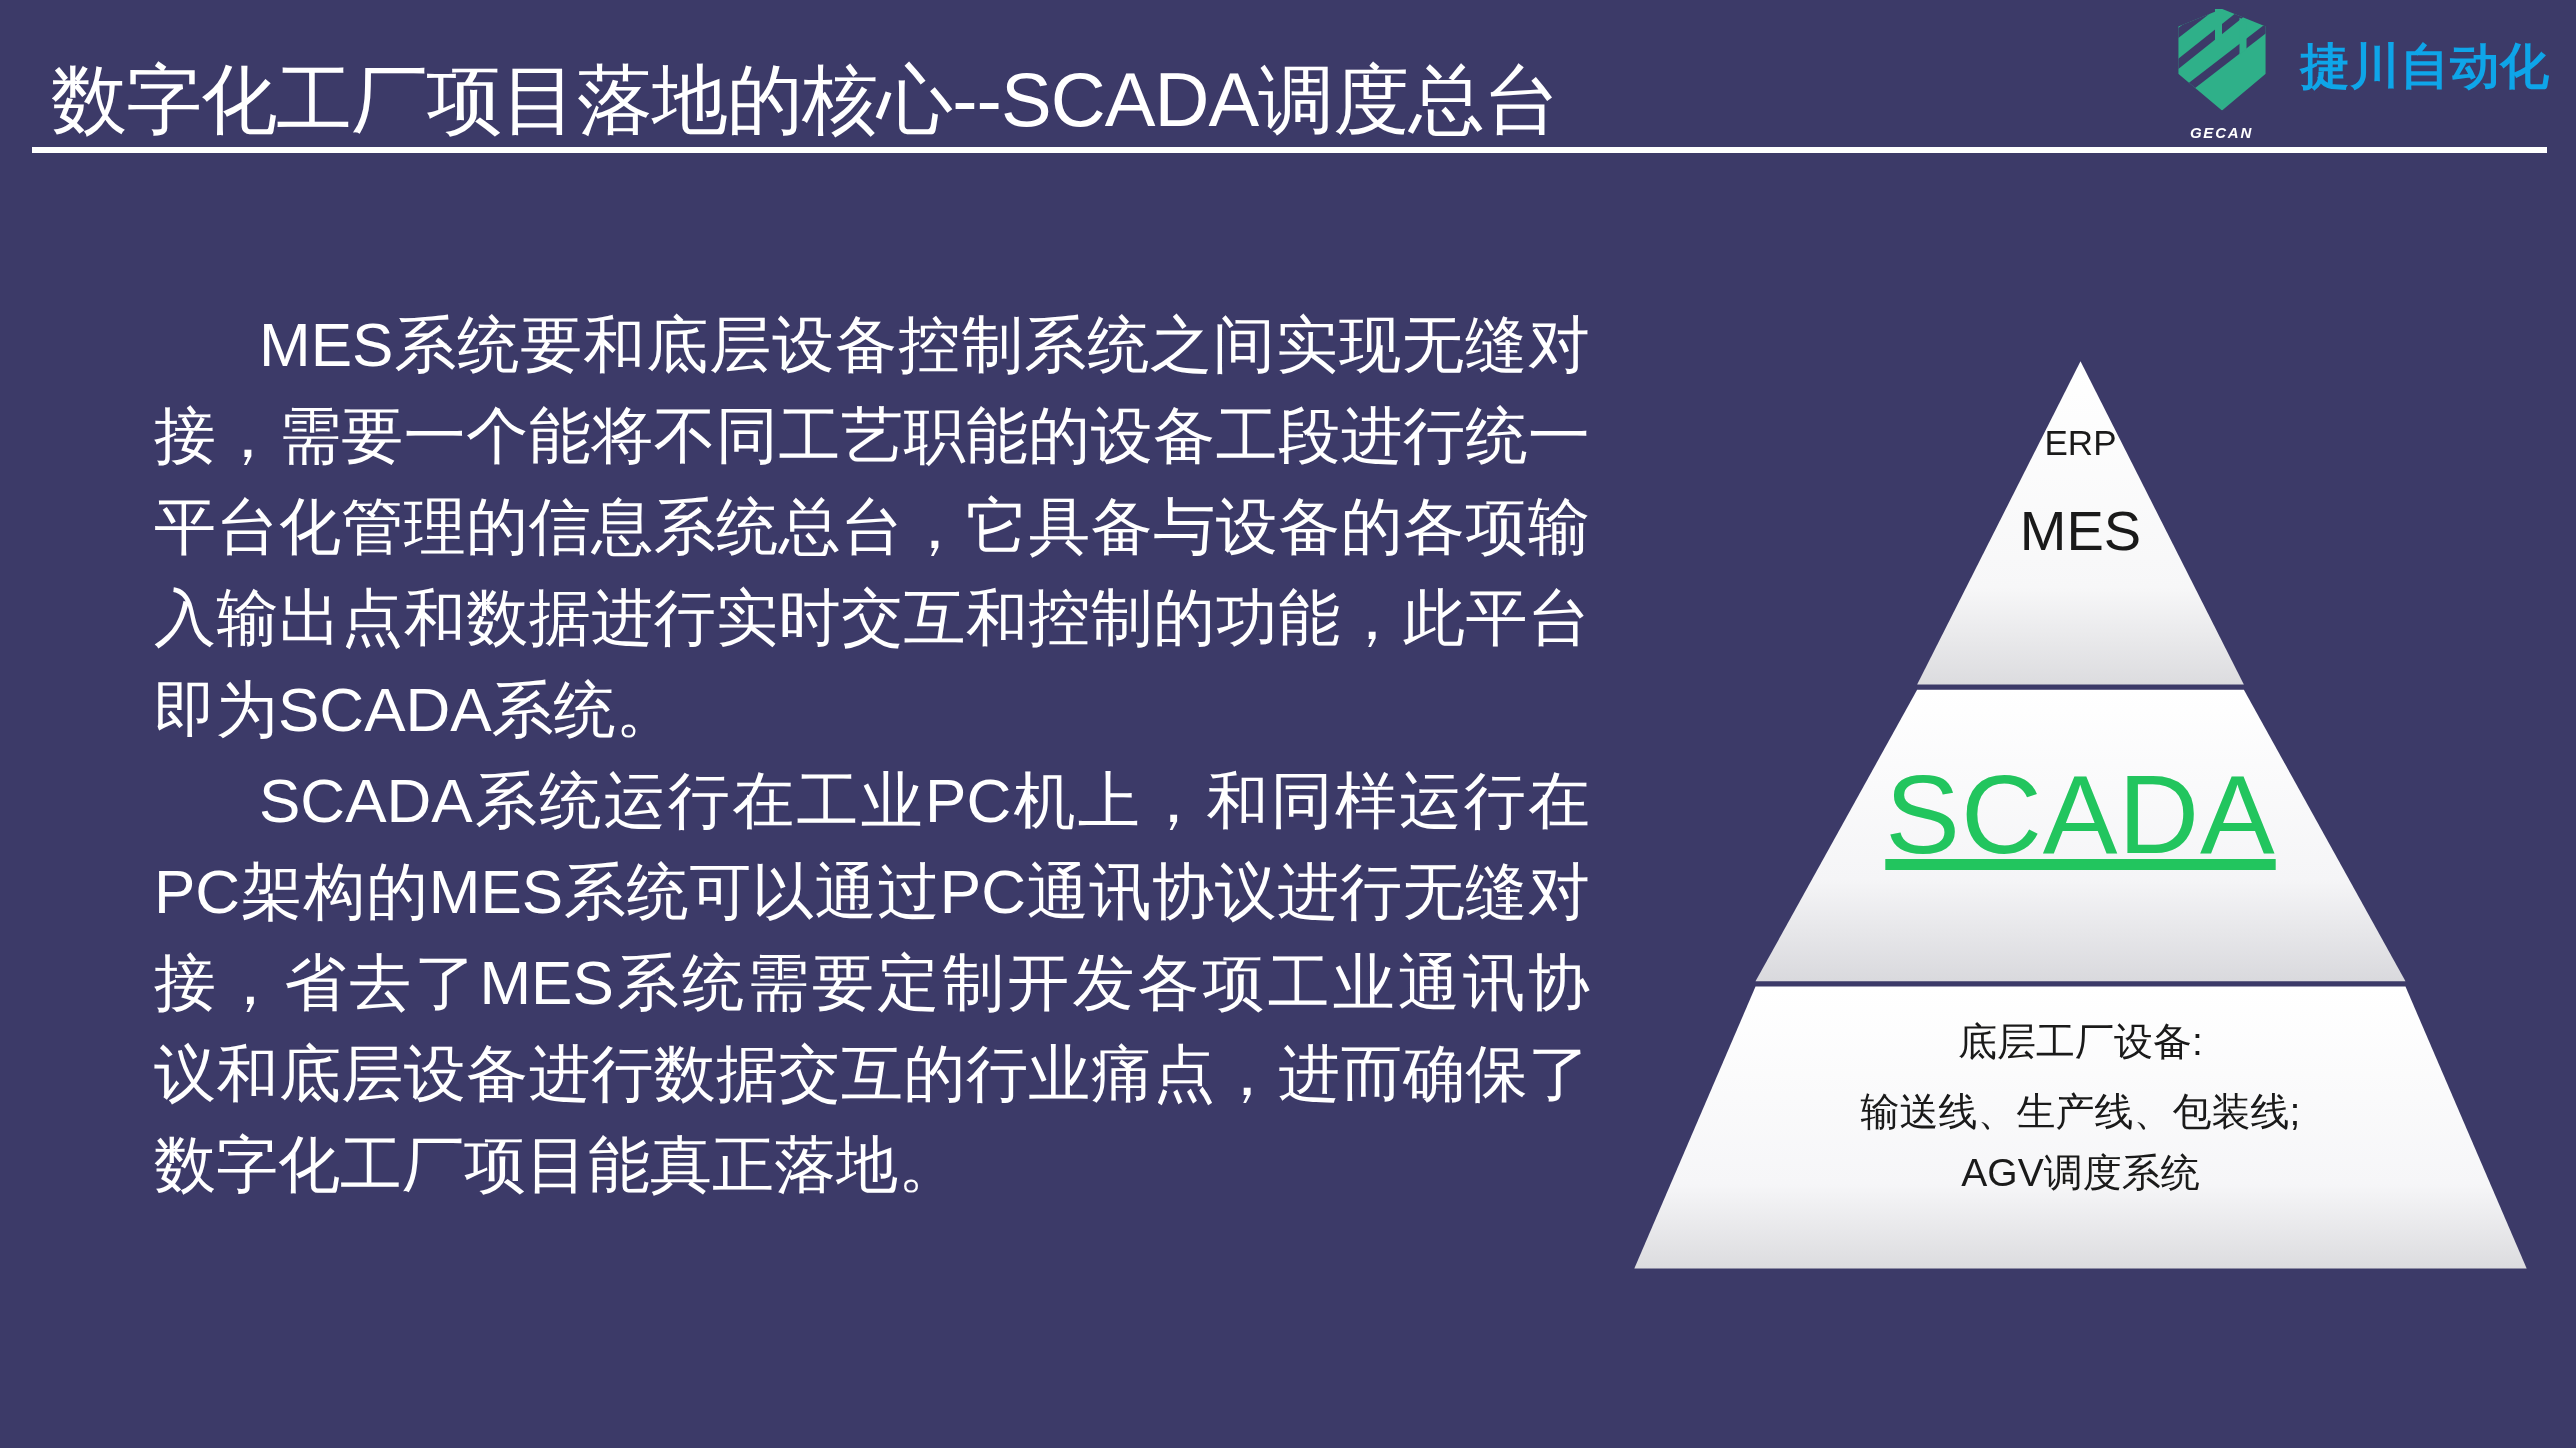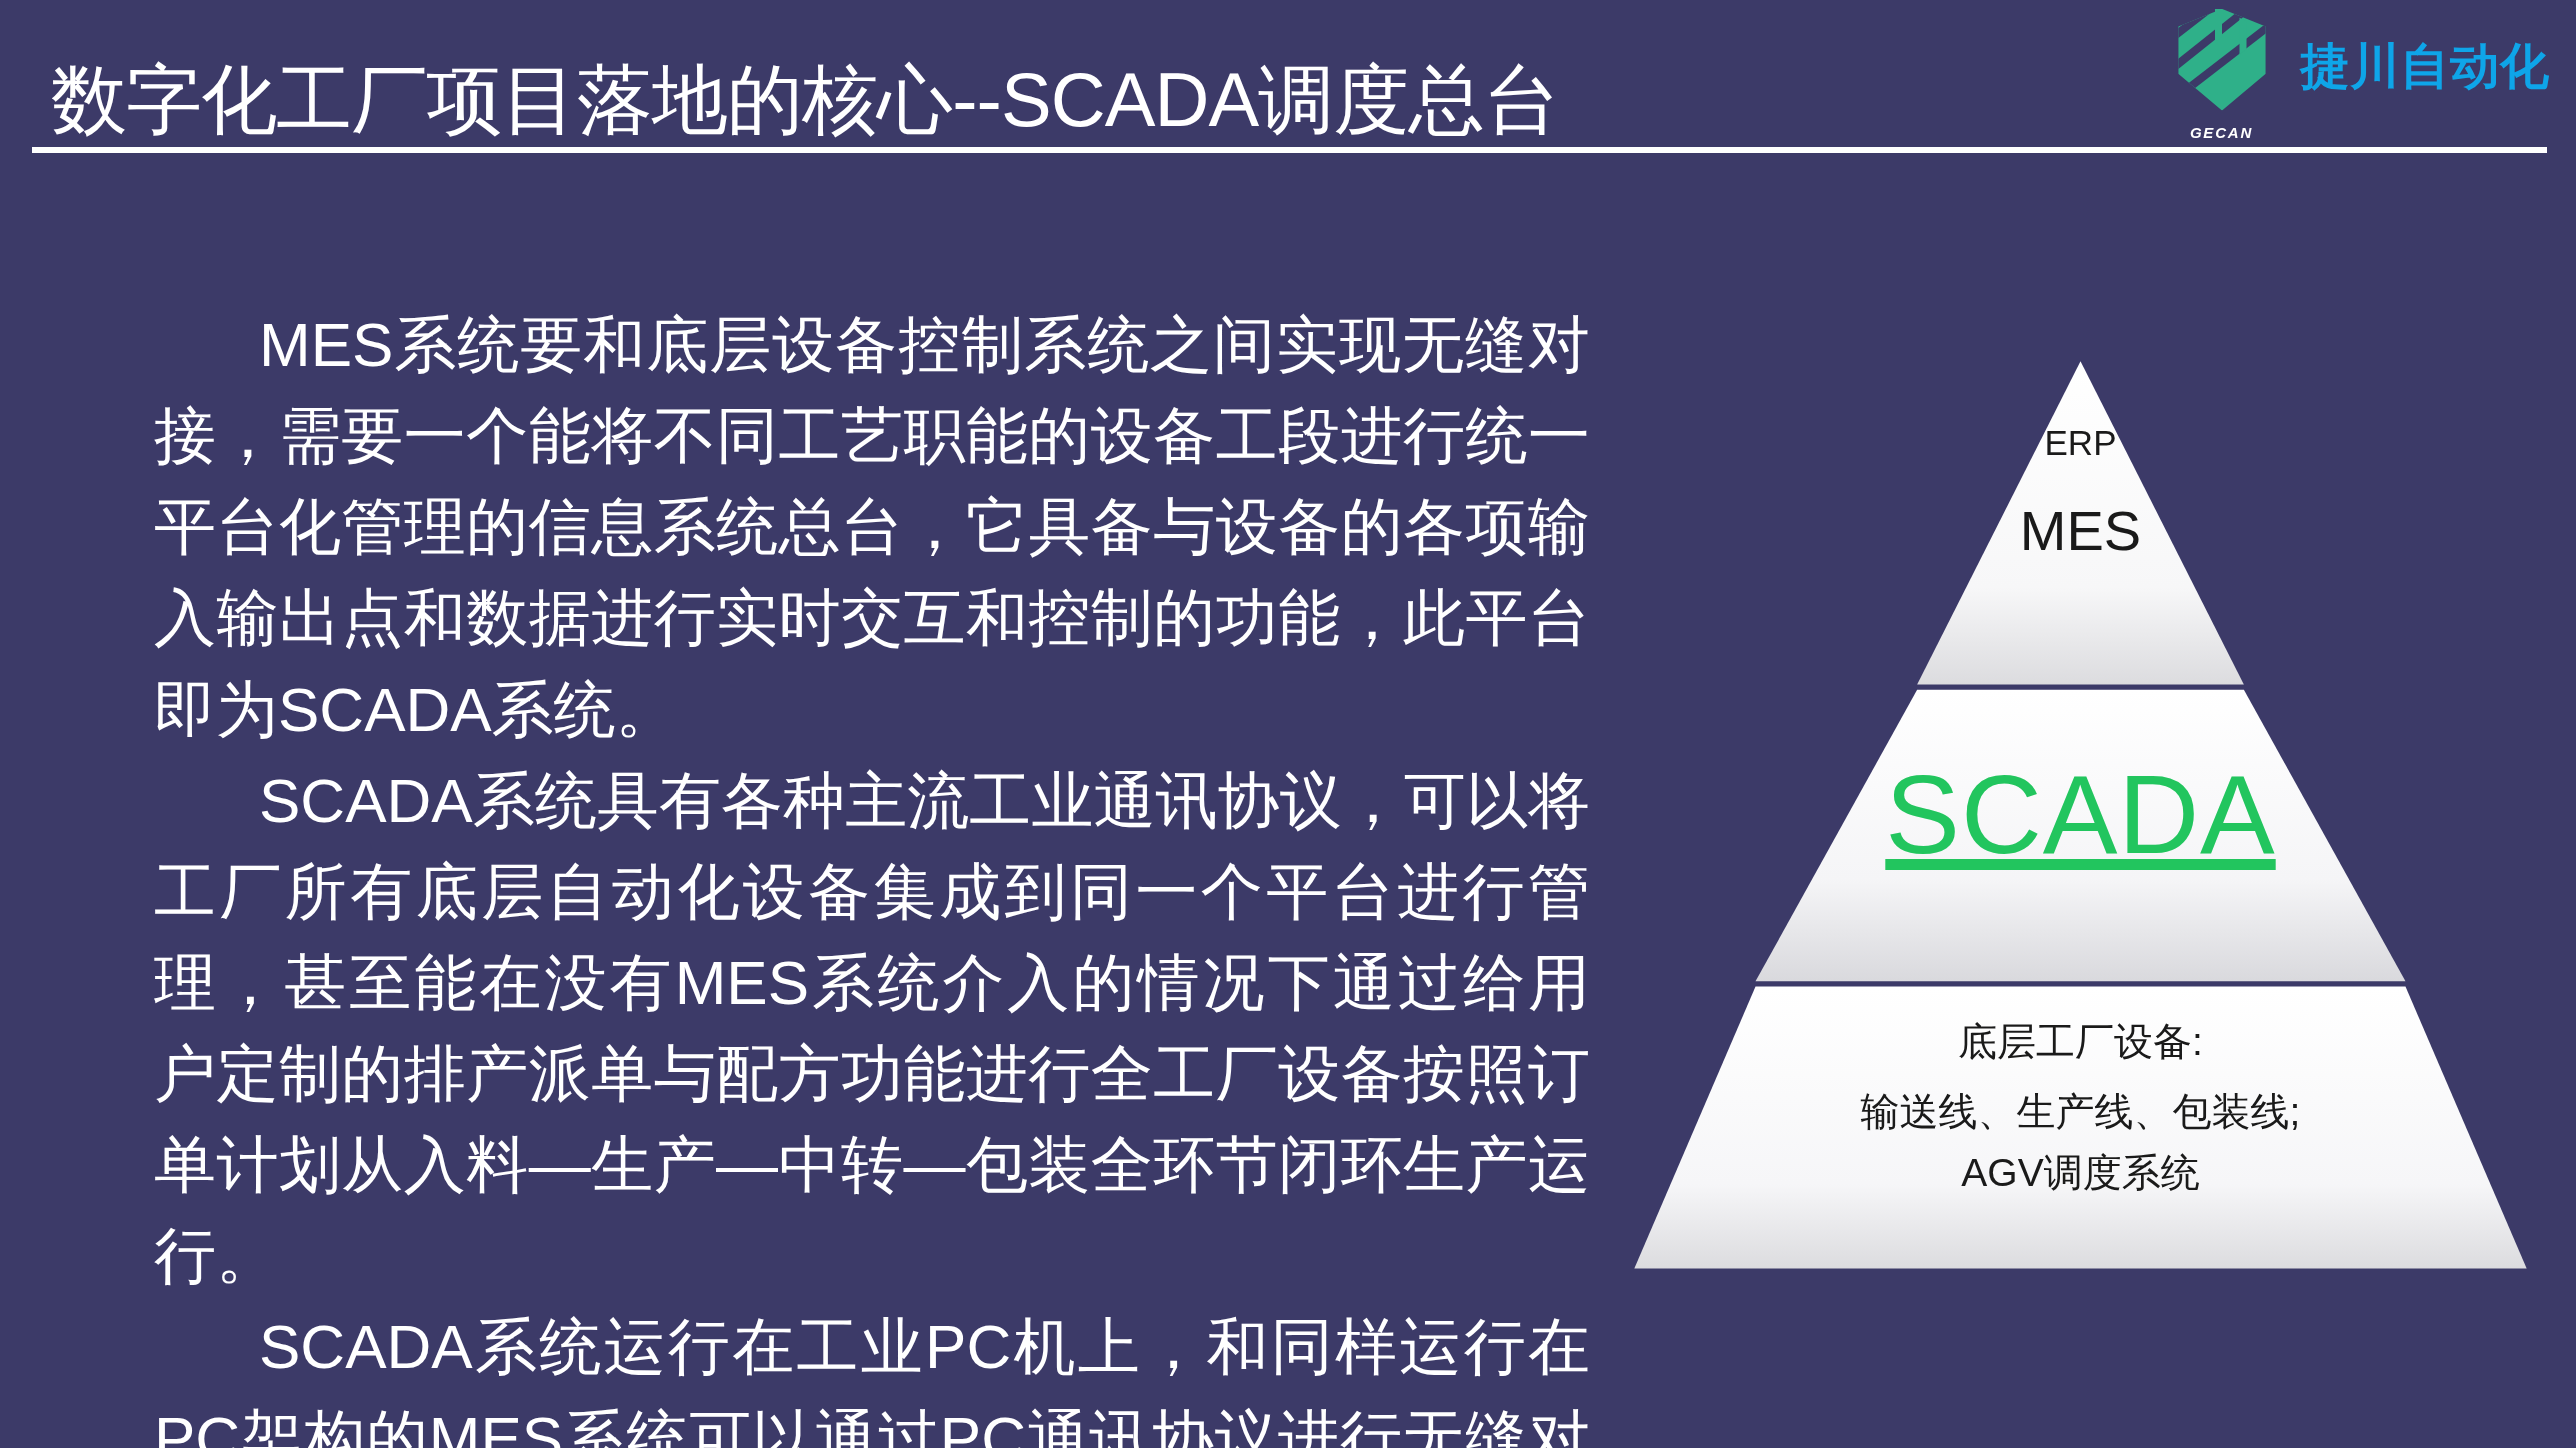--- a/index.html
+++ b/index.html
@@ -163,21 +163,20 @@
         <path d="M84 12 L92 16 L92 48 L84 54 Z" fill="#2fb089"></path>
       </svg>
       <div class="brand-wordmark">GECAN</div>
     </div>
     <div class="brand-name">捷川自动化</div>
   </div>
 </div>
 
 <div class="body-copy">
   <p>MES系统要和底层设备控制系统之间实现无缝对接，需要一个能将不同工艺职能的设备工段进行统一平台化管理的信息系统总台，它具备与设备的各项输入输出点和数据进行实时交互和控制的功能，此平台即为SCADA系统。</p>
-  <p>SCADA系统具有各种主流工业通讯协议，可以将工厂所有底层自动化设备集成到同一个平台进行管理，甚至能在没有MES系统介入的情况下通过给用户定制的排产派单与配方功能进行全工厂设备按照订单计划从入料—生产—中转—包装全环节闭环生产运行。</p>
   <p>SCADA系统运行在工业PC机上，和同样运行在PC架构的MES系统可以通过PC通讯协议进行无缝对接，省去了MES系统需要定制开发各项工业通讯协议和底层设备进行数据交互的行业痛点，进而确保了数字化工厂项目能真正落地。</p>
 </div>
 
 <div class="pyramid-wrap">
   <svg class="pyramid-shape" viewBox="0 0 1060 1075" preserveAspectRatio="none">
     <defs>
       <linearGradient id="gTop" x1="0" y1="0" x2="0" y2="1">
         <stop offset="0%" stop-color="#ffffff"></stop>
         <stop offset="70%" stop-color="#f7f7f8"></stop>
         <stop offset="100%" stop-color="#dcdcdf"></stop>

